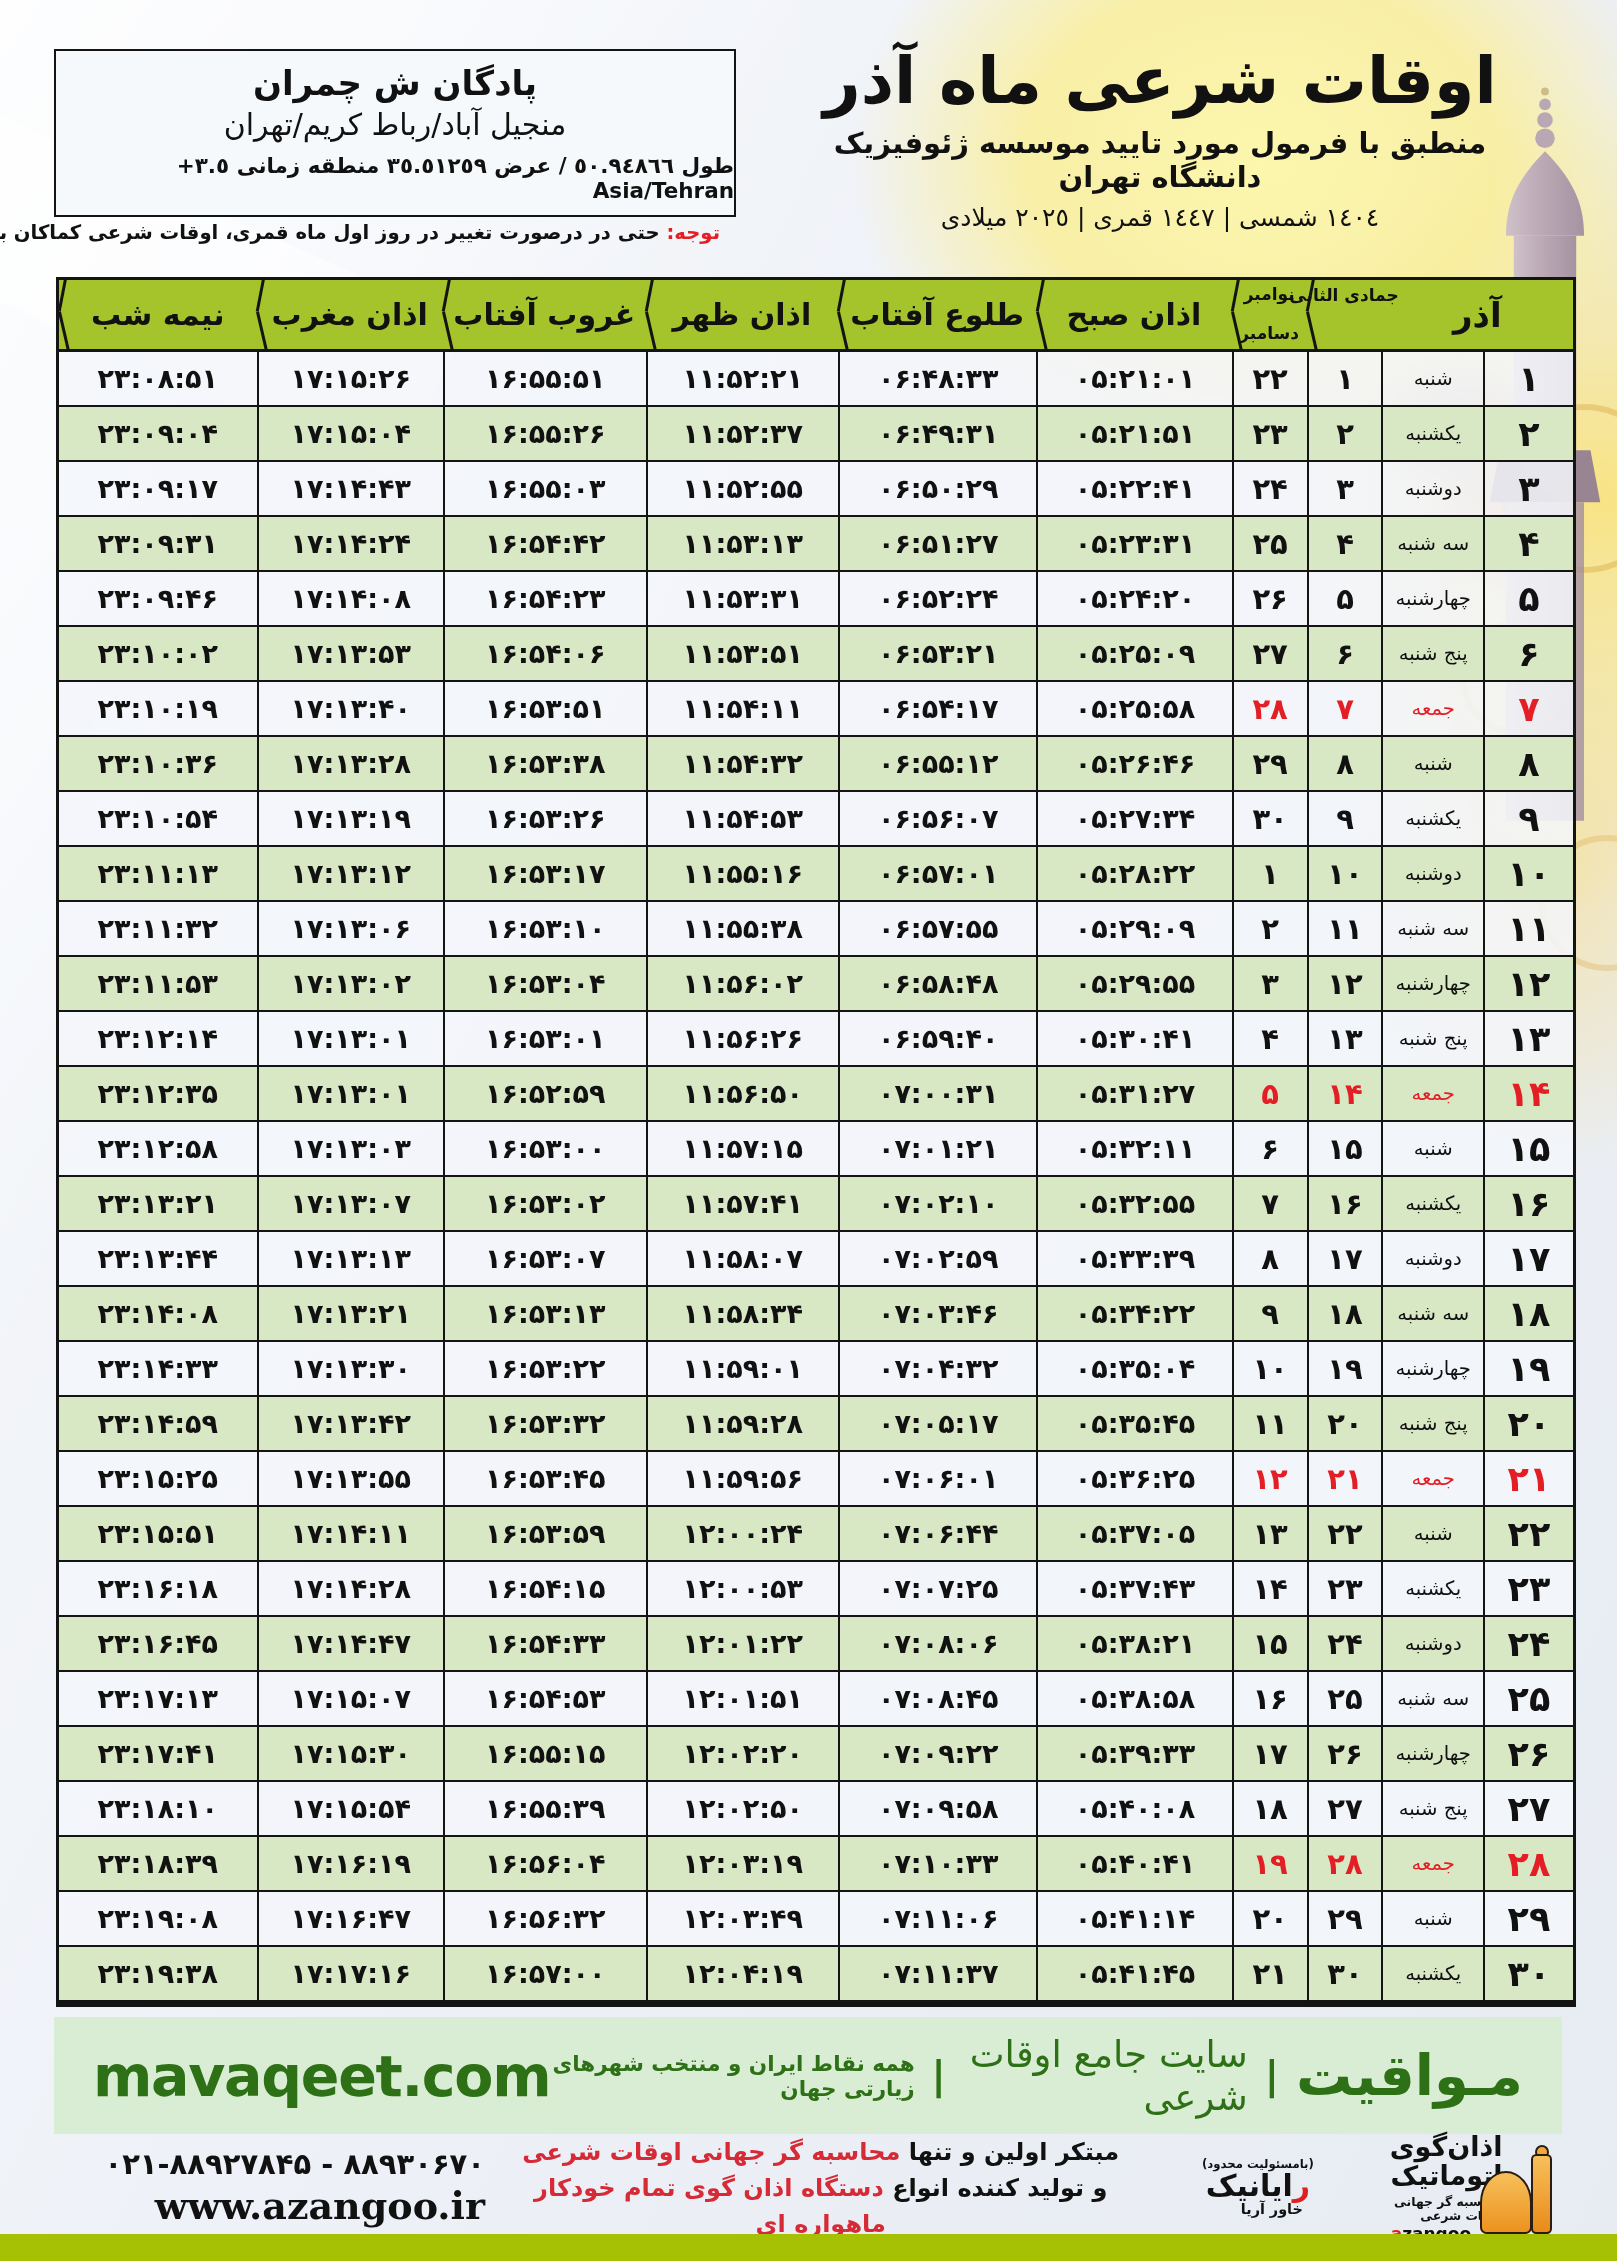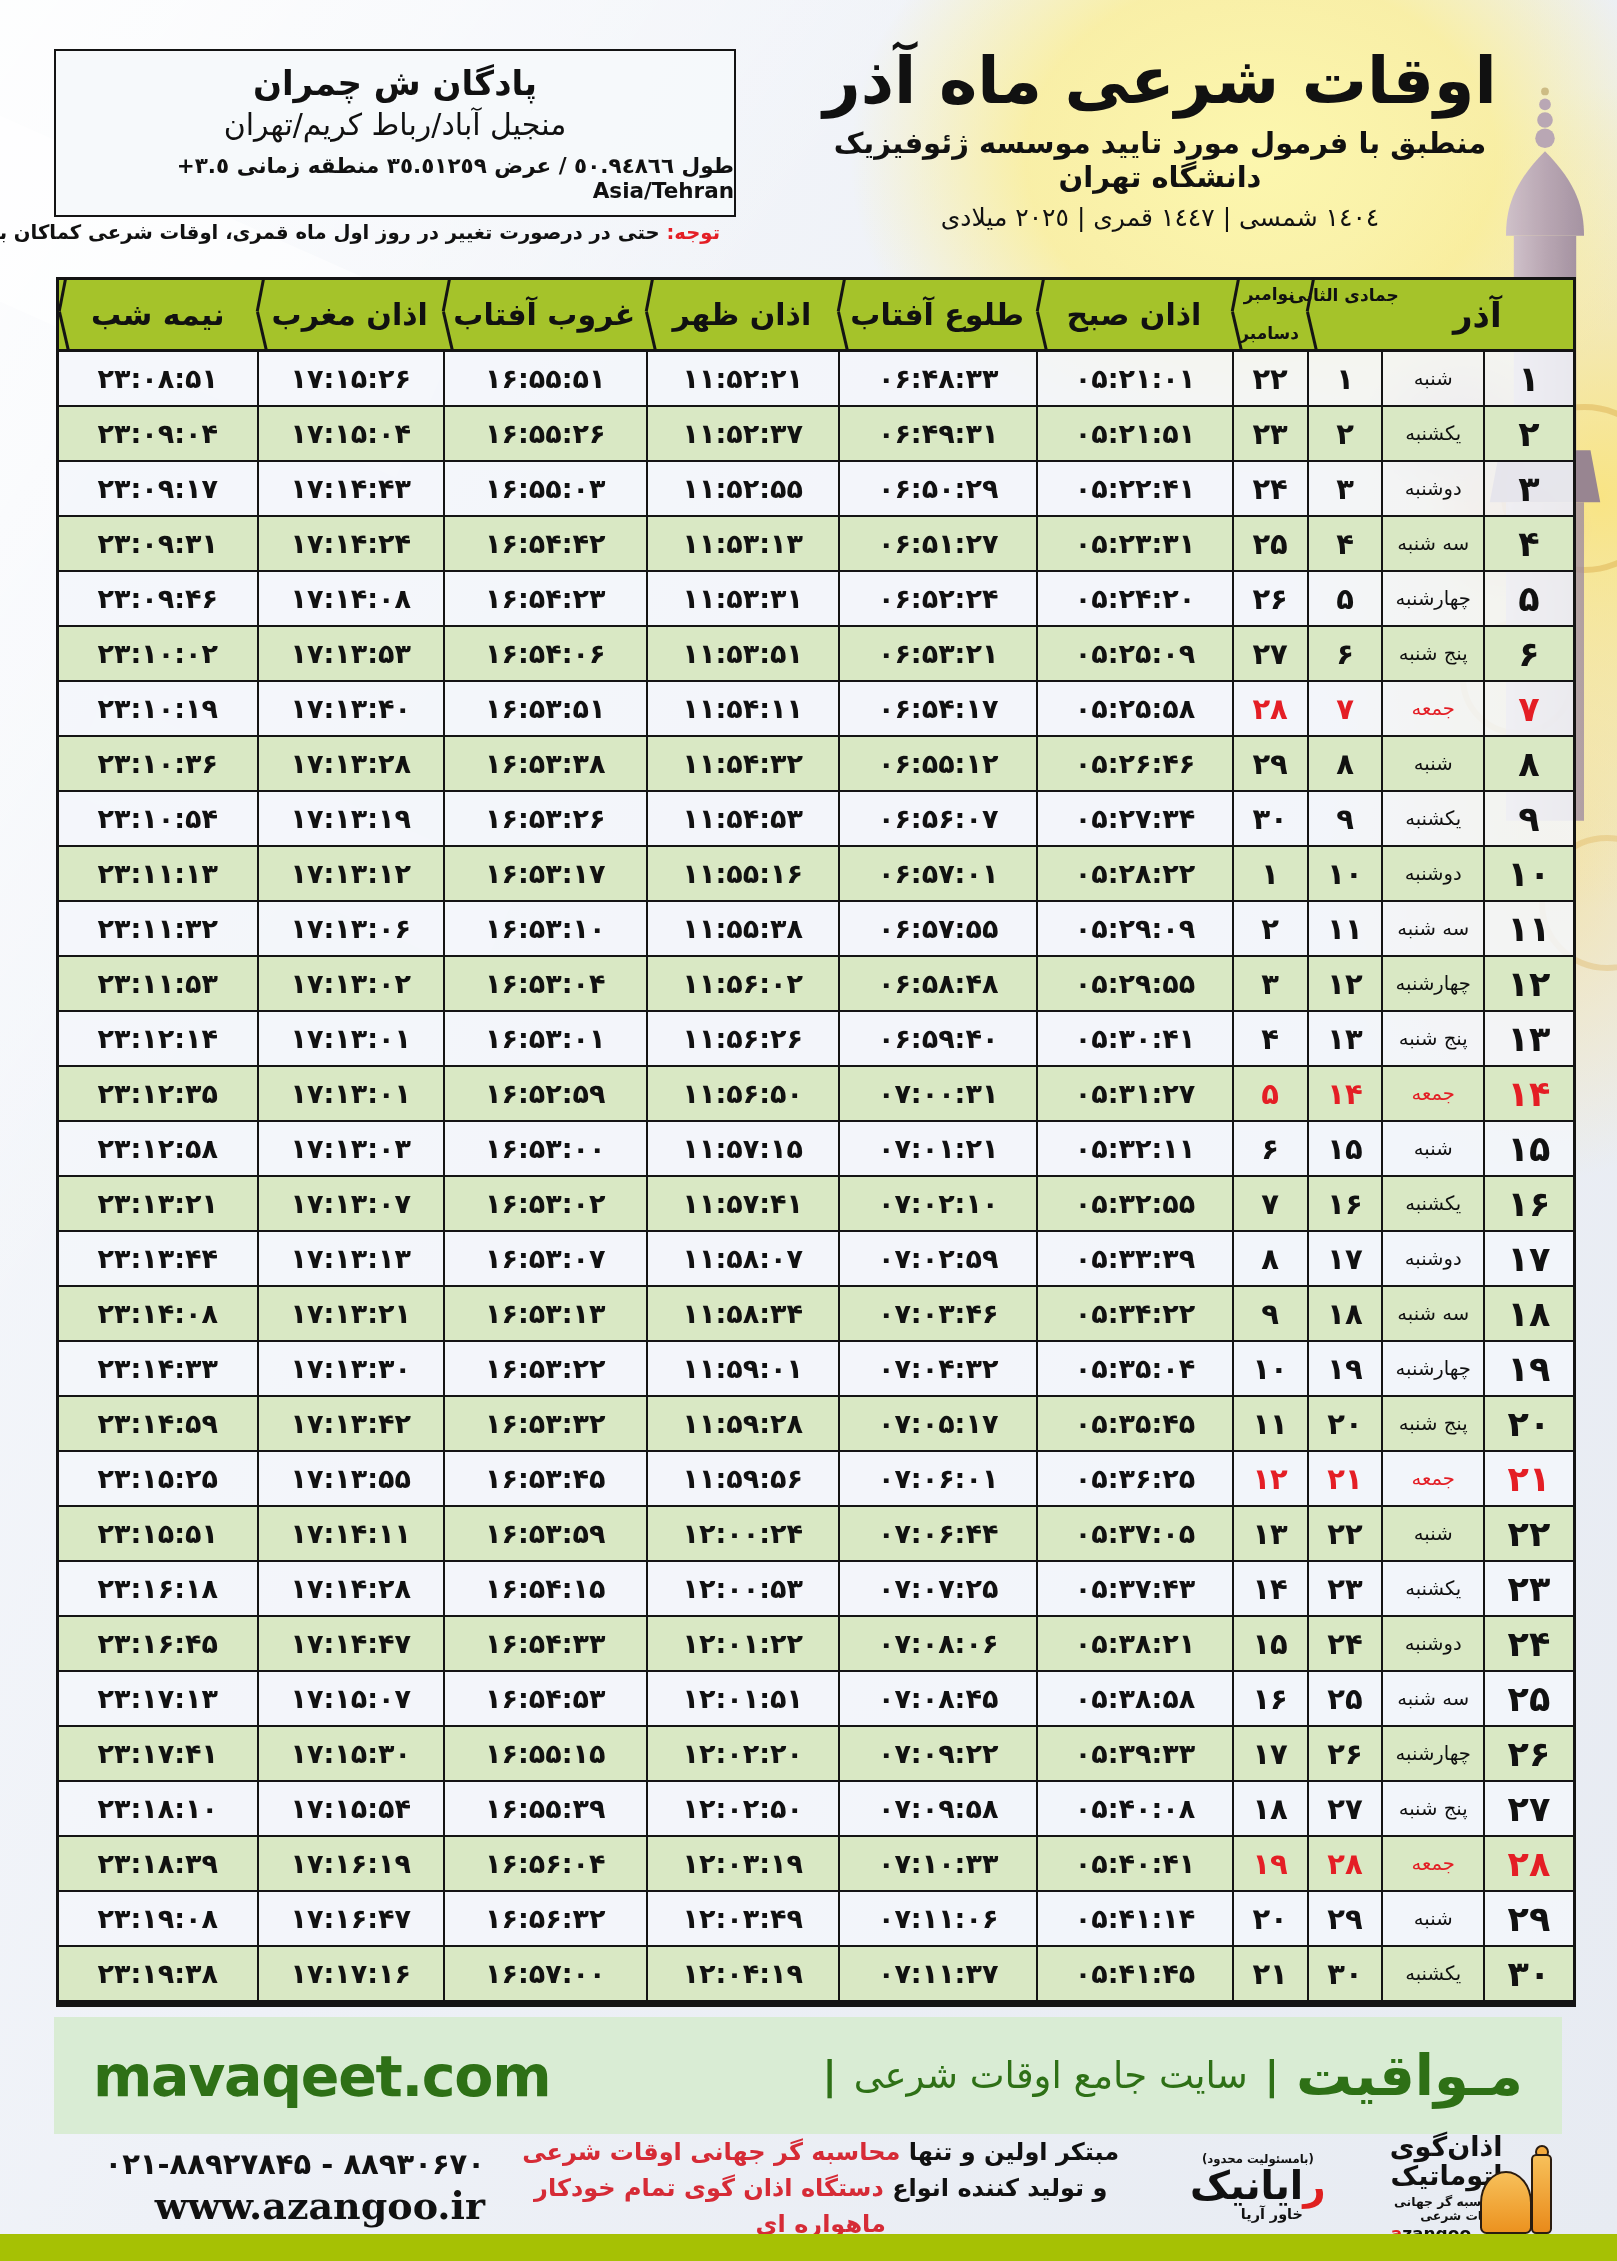--- a/index.html
+++ b/index.html
@@ -83,21 +83,21 @@
   .tower{position:absolute; right:10.4px; top:9px; width:17px; height:76px;
     background:linear-gradient(180deg,#f7c05a,#e98a1a); border:2px solid #2a1c10; border-radius:5.2px;}
   .tower-ball{position:absolute; right:13px; top:0px; width:10.4px; height:10.4px; background:#f2a93c; border:2px solid #2a1c10; border-radius:50%;}
   .f-azangoo-txt{display:flex; flex-direction:column; align-items:center; line-height:1.1;}
   .f-az-name{font-size:27px; font-weight:bold;}
   .f-az-slogan{font-size:12.4px; font-weight:bold; margin-top:3.9px;}
   .f-az-latin{font-size:17px; font-weight:bold; direction:ltr; margin-top:2.6px;}
   .f-az-latin .a{color:#e02020;}
   .f-rayanik{display:flex; flex-direction:column; align-items:center; width:215px; line-height:1.05;}
   .f-ray-top{font-size:11.7px; font-weight:bold;}
-  .f-ray-name{font-size:39px; font-weight:bold;}
+  .f-ray-name{font-size:30px; font-weight:bold;}
   .f-ray-name .r{color:#e02020;}
   .f-ray-side{font-size:14.4px; font-weight:bold;margin-left:28px;}
   .f-redlines{text-align:center; font-size:24px; font-weight:bold; line-height:1.5;}
   .f-redlines .red{color:#d62b36;}
   .f-contact{text-align:right; width:457px;}
   .f-phone{font-size:29px; font-weight:bold; direction:ltr;}
   .f-url{font-family:"DejaVu Serif", serif; font-size:38px; font-weight:bold; direction:ltr; margin-top:1.3px;}
   .bottom-bar{position:absolute; z-index:2; left:0; right:0; bottom:0; height:27px; background:#a6c104;}
 </style>
 </head>
@@ -529,20 +529,21 @@
     </div>
       </div>
   </div>
 
   <div class="mbar">
     <div class="mbar-right">
       <span class="mbar-brand">مـواقیت</span>
       <span class="mbar-sep">|</span>
       <span class="mbar-t1">سایت جامع اوقات شرعی</span>
       <span class="mbar-sep">|</span>
+      <span class="mbar-t2">همه نقاط ایران و منتخب شهرهای زیارتی جهان</span>
     </div>
     <div class="mbar-domain">mavaqeet.com</div>
   </div>
 
   <div class="footer">
     <div class="f-azangoo">
       <div class="dome-wrap">
         <div class="tower-ball"></div>
         <div class="tower"></div>
         <div class="dome"></div>

